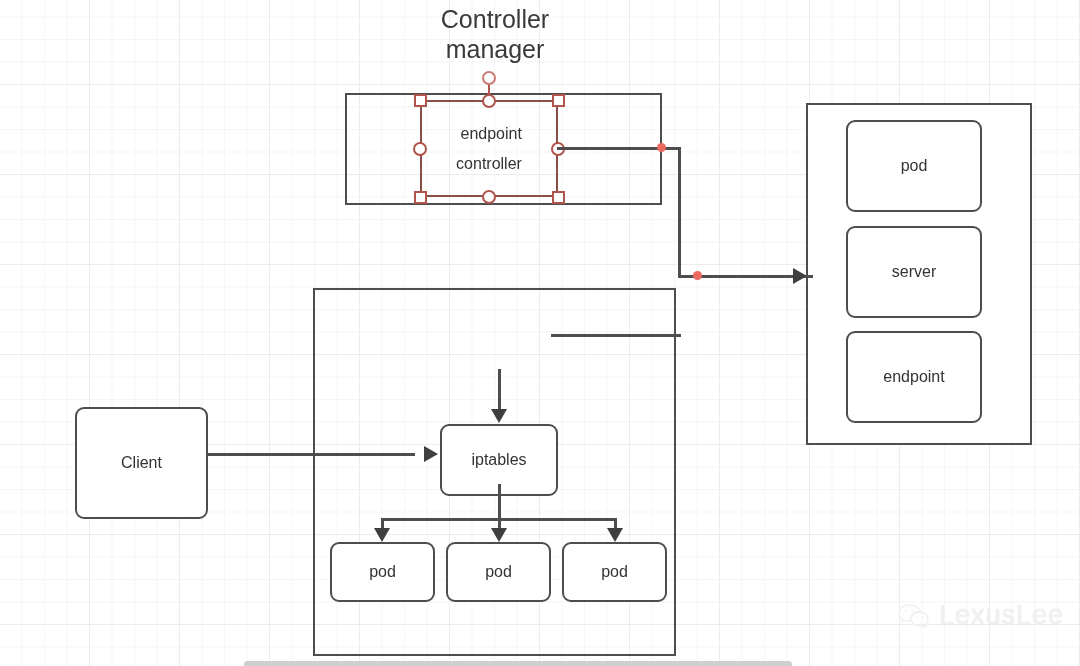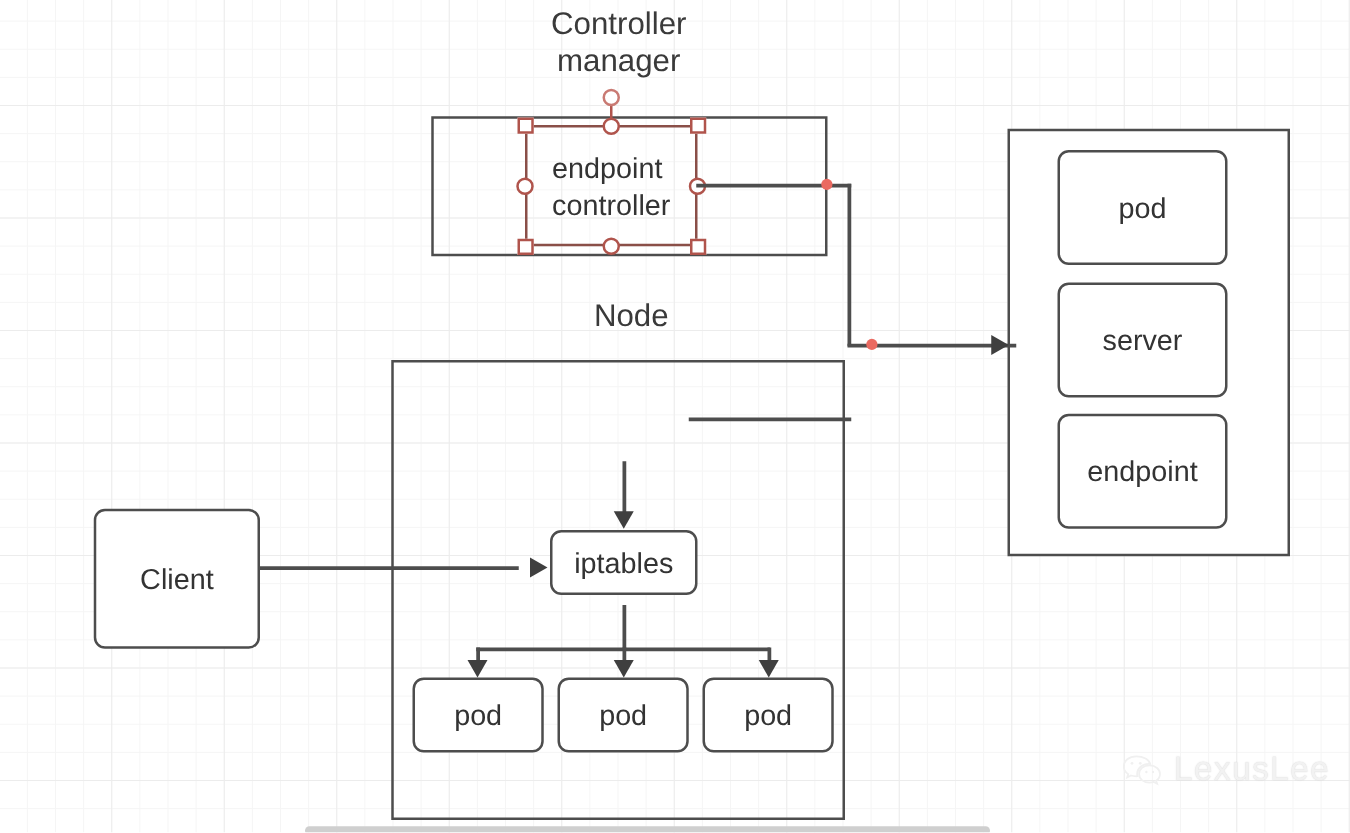--- a/index.html
+++ b/index.html
@@ -43,23 +43,23 @@
   .box.round { border-radius: 9px; }
   .box.plain { background: transparent; }
 
   .boxtext {
     position: absolute;
     left: 0; right: 0; top: 0; bottom: 0;
     display: flex;
     align-items: center;
     justify-content: center;
     color: #333333;
-    font-size: 23px;
+    font-size: 16px;
     line-height: 30px;
-    text-align: left;
+    text-align: right;
     white-space: pre-line;
     user-select: none;
   }
 
   .line-h, .line-v {
     position: absolute;
     background: #4d4d4d;
   }
   .line-h { height: 2.5px; }
   .line-v { width: 2.5px; }
@@ -136,21 +136,20 @@
 </style>
 </head>
 <body>
 
 <div id="canvas">
 
   <div class="lbl" style="left:400px; top:4px; width:190px;">Controller
 manager</div>
 
 
-  <div class="lbl" style="left:420px; top:238px; width:170px;">Node</div>
 
   <div class="box plain" style="left:345px; top:93px; width:317px; height:112px;"></div>
 
   <div class="box plain" style="left:420px; top:100px; width:138px; height:97px; border:0;">
     <div class="boxtext">endpoint
 controller</div>
   </div>
 
   <div class="sel-frame" style="left:420px; top:100px; width:138px; height:97px;"></div>
   <div class="rot-stem" style="left:488px; top:81px; height:20px;"></div>
@@ -172,21 +171,21 @@
   <div class="box round" style="left:846px; top:226px; width:136px; height:92px;">
     <div class="boxtext">server</div>
   </div>
   <div class="box round" style="left:846px; top:331px; width:136px; height:92px;">
     <div class="boxtext">endpoint</div>
   </div>
 
   <div class="box plain" style="left:313px; top:288px; width:363px; height:368px;"></div>
 
 
-  <div class="box round" style="left:440px; top:424px; width:118px; height:52px;">
+  <div class="box round" style="left:440px; top:424px; width:118px; height:72px;">
     <div class="boxtext">iptables</div>
   </div>
 
   <div class="box round" style="left:330px; top:542px; width:105px; height:60px;">
     <div class="boxtext">pod</div>
   </div>
   <div class="box round" style="left:446px; top:542px; width:105px; height:60px;">
     <div class="boxtext">pod</div>
   </div>
   <div class="box round" style="left:562px; top:542px; width:105px; height:60px;">

